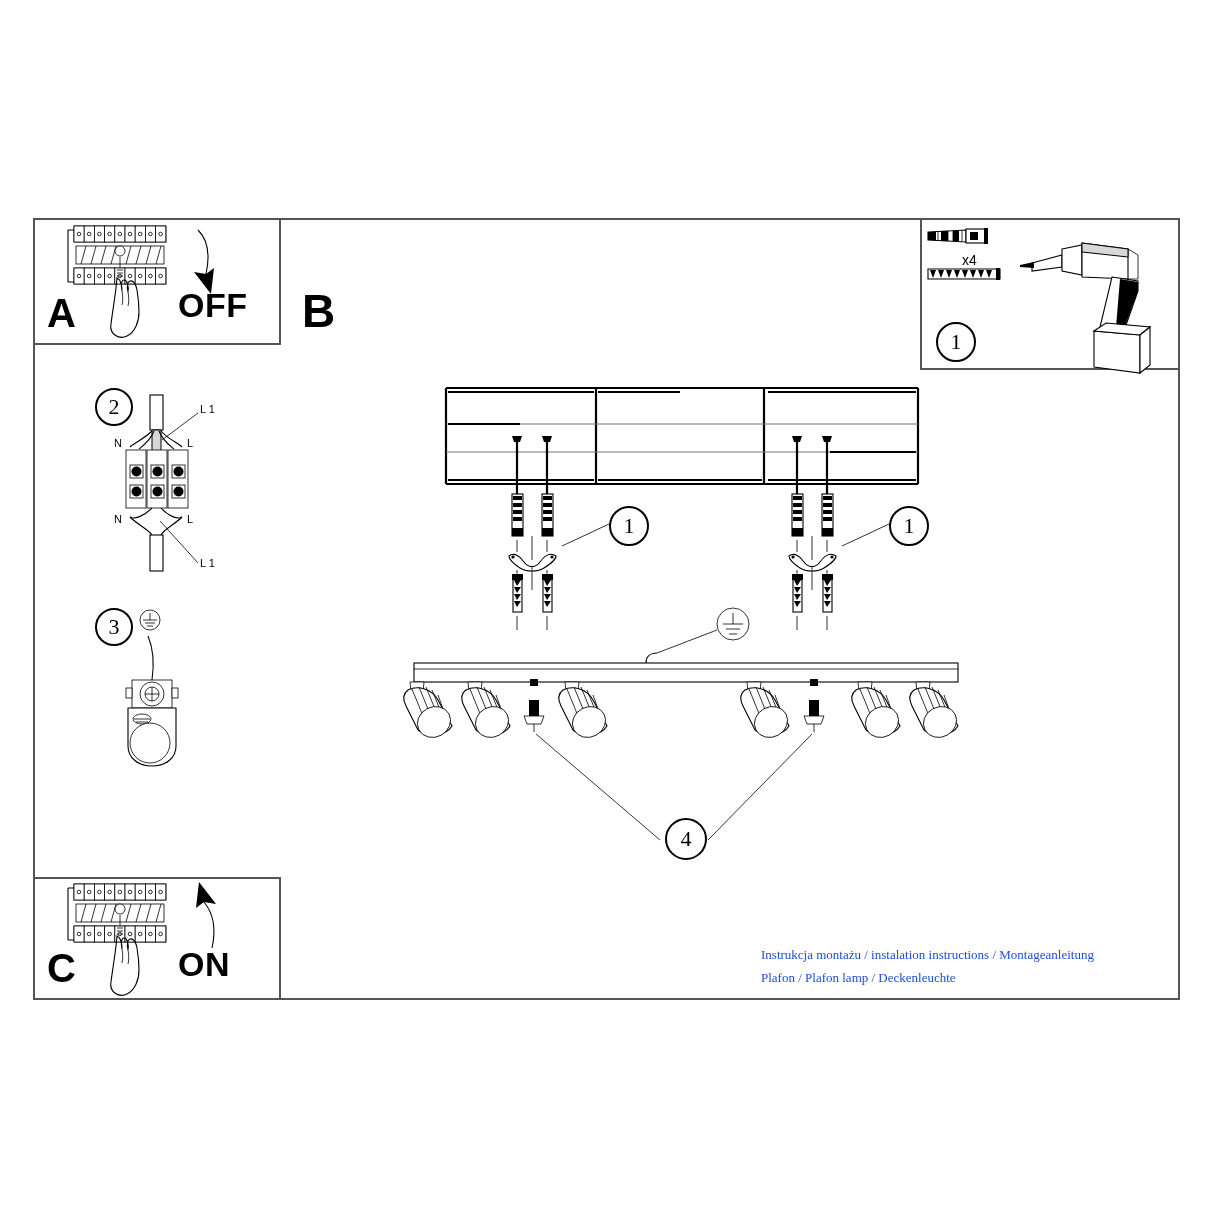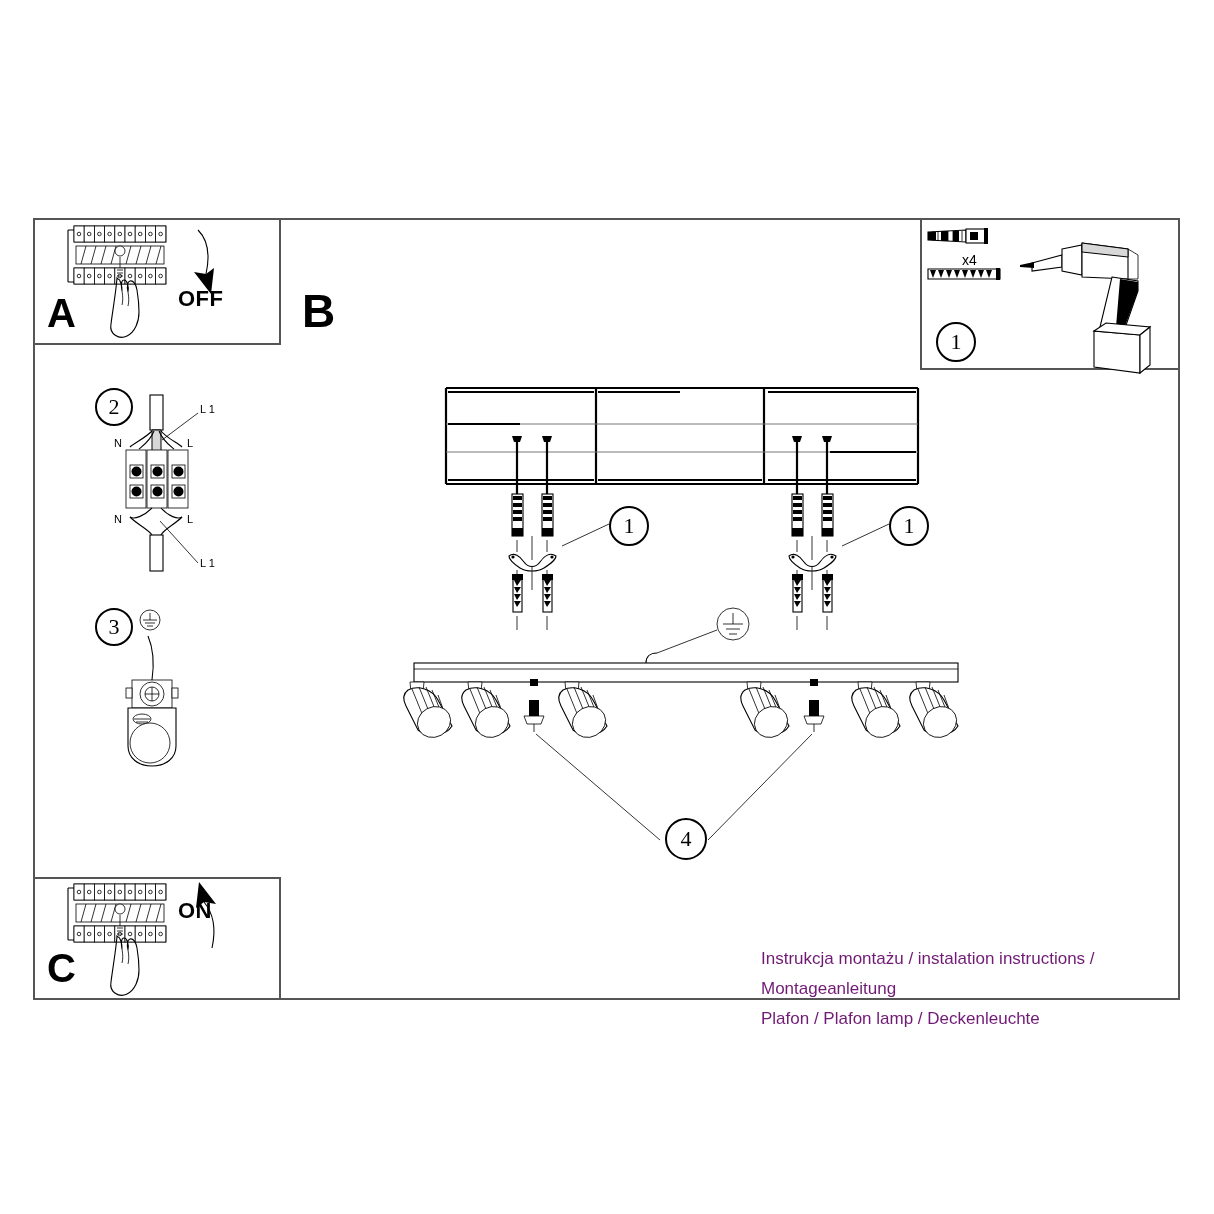--- a/index.html
+++ b/index.html
@@ -7,34 +7,34 @@
   .sheet{position:absolute;left:0;top:0;width:1214px;height:1038px;}
   .frame{position:absolute;left:33px;top:218px;width:1147px;height:782px;border:2px solid #555;box-sizing:border-box;}
   .boxA{position:absolute;left:33px;top:218px;width:248px;height:127px;border:2px solid #555;border-left:none;border-top:none;box-sizing:border-box;}
   .boxC{position:absolute;left:33px;top:877px;width:248px;height:123px;border:2px solid #555;border-left:none;border-bottom:none;box-sizing:border-box;}
   .box1{position:absolute;left:920px;top:218px;width:260px;height:152px;border:2px solid #555;border-right:none;border-top:none;box-sizing:border-box;}
 
   .bigletter{position:absolute;font-size:40px;font-weight:bold;line-height:1;font-family:"Liberation Sans",sans-serif;}
   .lblA{left:47px;top:293px;}
   .lblC{left:47px;top:948px;}
   .lblB{left:302px;top:288px;font-size:46px;}
-  .word{position:absolute;font-size:22px;font-weight:bold;letter-spacing:0.5px;}
+  .word{position:absolute;font-size:34px;font-weight:bold;letter-spacing:0.5px;}
   .wOFF{left:178px;top:286px;}
-  .wON{left:178px;top:898px;}
+  .wON{left:178px;top:945px;}
 
   .callout{position:absolute;border:2px solid #000;border-radius:50%;background:#fff;
            display:flex;align-items:center;justify-content:center;font-size:22px;font-family:"Liberation Serif",serif;}
   .c-2{left:95px;top:388px;width:34px;height:34px;}
   .c-3{left:95px;top:608px;width:34px;height:34px;}
   .c-1a{left:936px;top:322px;width:36px;height:36px;}
   .c-1b{left:609px;top:506px;width:36px;height:36px;}
   .c-1c{left:889px;top:506px;width:36px;height:36px;}
   .c-4{left:665px;top:818px;width:38px;height:38px;}
 
-  .txtblock{position:absolute;left:761px;top:944px;width:420px;font-size:17px;line-height:1.75;color:#701a75;}
+  .txtblock{position:absolute;left:761px;top:944px;width:420px;font-size:13px;line-height:1.75;color:#1d4ed8;font-family:Liberation Serif, serif;}
 
   svg{position:absolute;left:0;top:0;width:1214px;height:1214px;pointer-events:none;}
   .st{fill:none;stroke:#000;stroke-width:1.1;}
   .stT{fill:none;stroke:#000;stroke-width:0.8;}
   .stH{fill:none;stroke:#000;stroke-width:2.2;}
   .stG{fill:none;stroke:#777;stroke-width:1;}
   .fb{fill:#000;}
   .fw{fill:#fff;stroke:#000;stroke-width:1.1;}
   .fwT{fill:#fff;stroke:#000;stroke-width:0.8;}
   .fgrey{fill:#d8d8d8;stroke:#000;stroke-width:1;}

